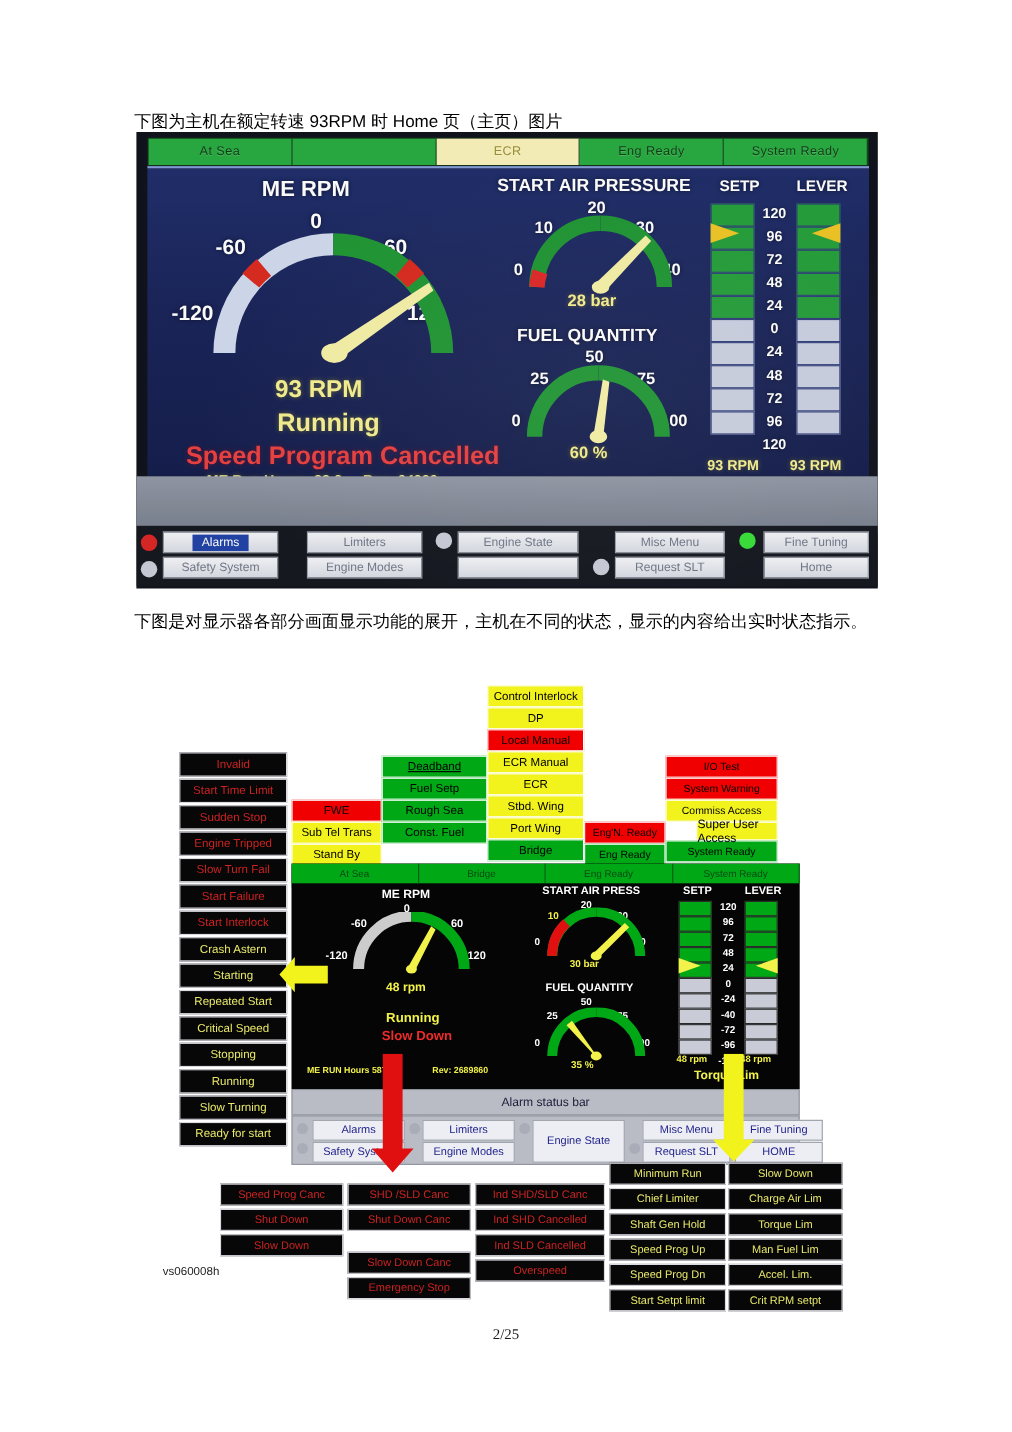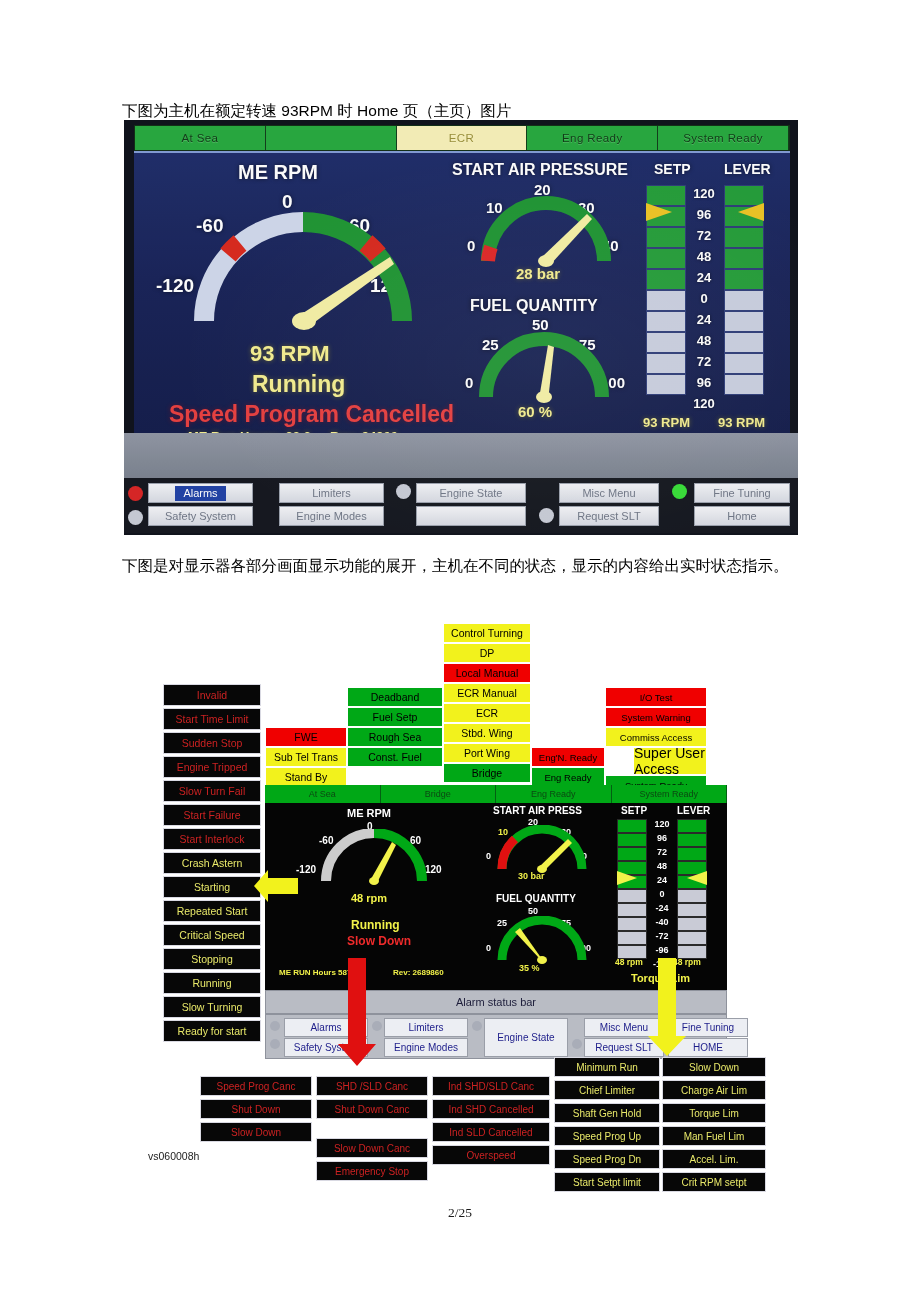--- a/index.html
+++ b/index.html
@@ -346,47 +346,47 @@
     </div>
 
   <div id="mode-col" style="position:absolute;left:265px;top:117px;width:82px;">
       <div class="tile red" style="height:20px;">FWE</div>
       <div class="tile yellow" style="height:20px;">Sub Tel Trans</div>
       <div class="tile yellow" style="height:20px;">Stand By</div>
       <div class="tile green" style="height:20px;">At Sea</div>
     </div>
 
   <div id="green-col" style="position:absolute;left:347px;top:77px;width:96px;">
-      <div class="tile green" style="height:20px;">Deadband</div>
+      <div class="tile green" style="height:20px;text-decoration:underline;">Deadband</div>
       <div class="tile green" style="height:20px;">Fuel Setp</div>
       <div class="tile green" style="height:20px;">Rough Sea</div>
       <div class="tile green" style="height:20px;">Const. Fuel</div>
     </div>
 
   <div id="control-col" style="position:absolute;left:443px;top:13px;width:88px;">
-      <div class="tile yellow" style="height:20px;">Control Turning</div>
+      <div class="tile yellow" style="height:20px;">Control Interlock</div>
       <div class="tile yellow" style="height:20px;">DP</div>
       <div class="tile red" style="height:20px;">Local Manual</div>
       <div class="tile yellow" style="height:20px;">ECR Manual</div>
       <div class="tile yellow" style="height:20px;">ECR</div>
       <div class="tile yellow" style="height:20px;">Stbd. Wing</div>
       <div class="tile yellow" style="height:20px;">Port Wing</div>
       <div class="tile green" style="height:20px;">Bridge</div>
     </div>
 
   <div id="engready-col" style="position:absolute;left:531px;top:137px;width:74px;">
       <div class="tile red" style="height:20px;font-size:9.5px;">Eng'N. Ready</div>
       <div class="tile green" style="height:20px;font-size:9.5px;">Eng Ready</div>
     </div>
 
   <div id="system-col" style="position:absolute;left:605px;top:77px;width:102px;">
       <div class="tile red" style="height:20px;font-size:9.5px;">I/O Test</div>
       <div class="tile red" style="height:20px;font-size:9.5px;">System Warning</div>
       <div class="tile yellow" style="height:20px;font-size:9.5px;">Commiss Access</div>
-      <div class="tile yellow" style="height:28px;font-size:14px;margin-left:28px;">Super User Access</div>
+      <div class="tile yellow" style="height:17px;font-size:11px;margin-left:28px;">Super User Access</div>
       <div class="tile green" style="height:20px;font-size:9.5px;">System Ready</div>
     </div>
 
   <div id="mini">
     <div class="statusbar">
       <div>At Sea</div>
       <div>Bridge</div>
       <div>Eng Ready</div>
       <div>System Ready</div>
     </div>

